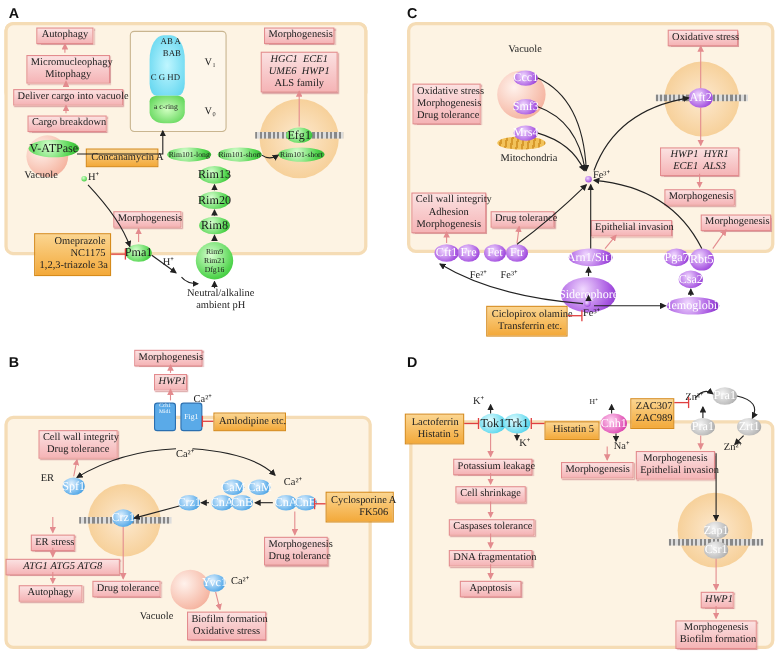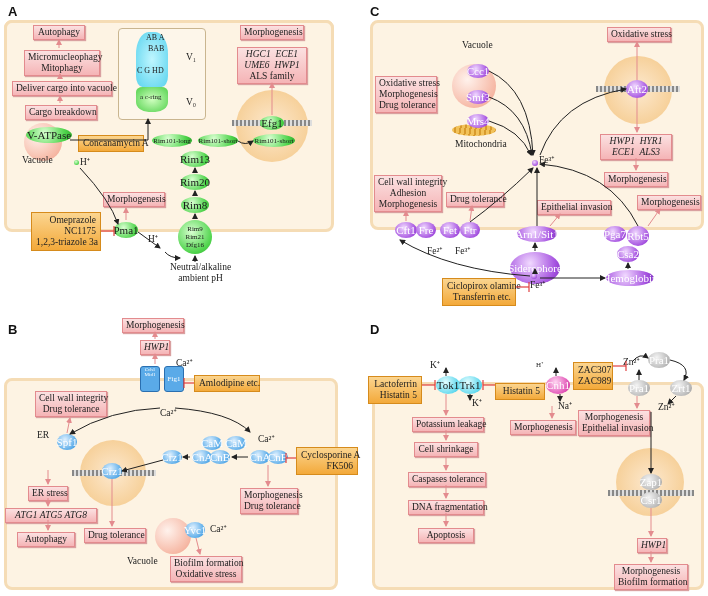--- a/index.html
+++ b/index.html
@@ -179,21 +179,21 @@
 <div class="oval blue" style="left:192px;top:450px;width:20px;height:14px;">CnA</div>
 <div class="oval blue" style="left:210px;top:450px;width:20px;height:14px;">CnB</div>
 <div class="oval blue" style="left:250px;top:450px;width:20px;height:14px;">CnA</div>
 <div class="oval blue" style="left:268px;top:450px;width:20px;height:14px;">CnB</div>
 <div class="obox" style="left:296px;top:447px;width:62px;">
   <div>Cyclosporine A</div>
     <div>FK506</div>
 </div>
 
 <div class="pbox" style="left:28px;top:486px;width:40px;">ER stress</div>
-<div class="pbox it" style="left:5px;top:508px;width:92px;">
+<div class="pbox it" style="left:5px;top:508px;width:104px;">
   <span>ATG1</span>&nbsp;<span>ATG5</span>&nbsp;<span>ATG8</span>
 </div>
 <div class="pbox" style="left:17px;top:532px;width:58px;">Autophagy</div>
 <div class="pbox" style="left:84px;top:528px;width:62px;">Drug tolerance</div>
 <div class="pbox" style="left:240px;top:488px;width:58px;">
   <div>Morphogenesis</div>
     <div>Drug tolerance</div>
 </div>
 <div class="vac" style="left:155px;top:518px;width:36px;height:36px;"></div>
 <div class="oval blue" style="left:185px;top:522px;width:20px;height:16px;">Yvc1</div>

